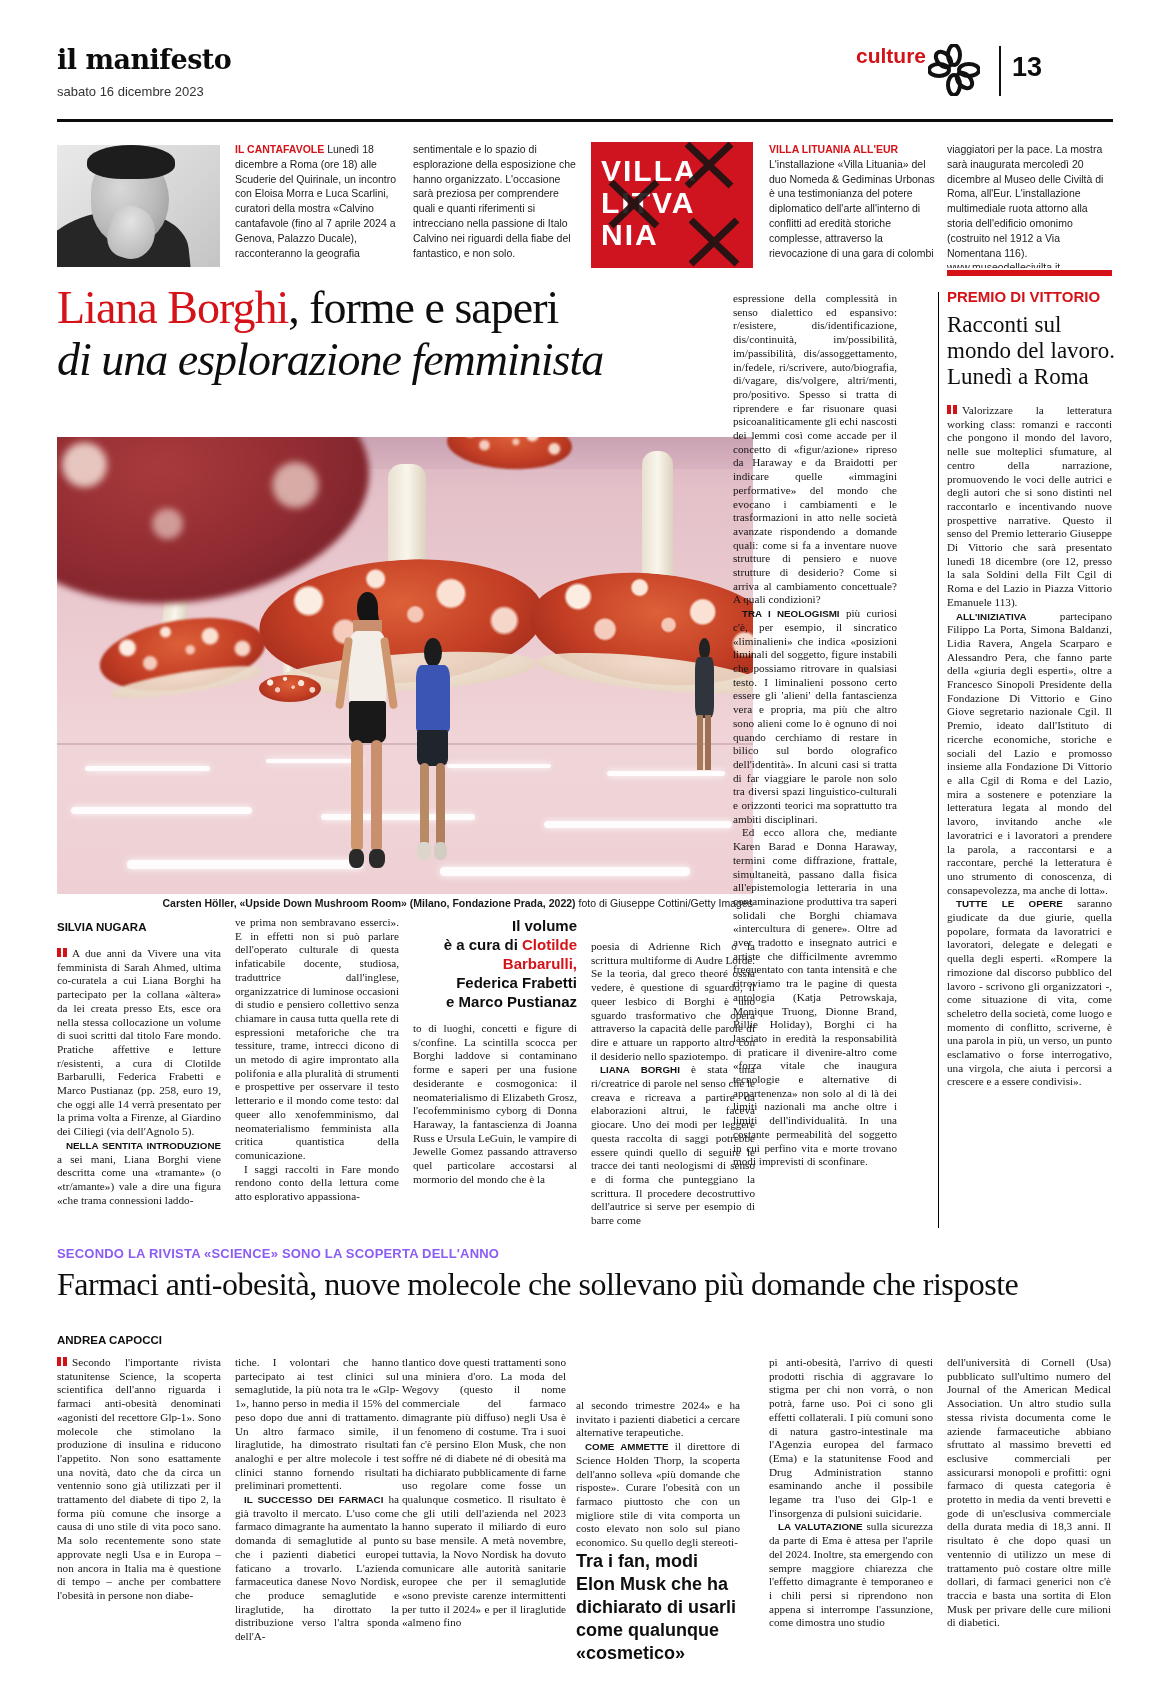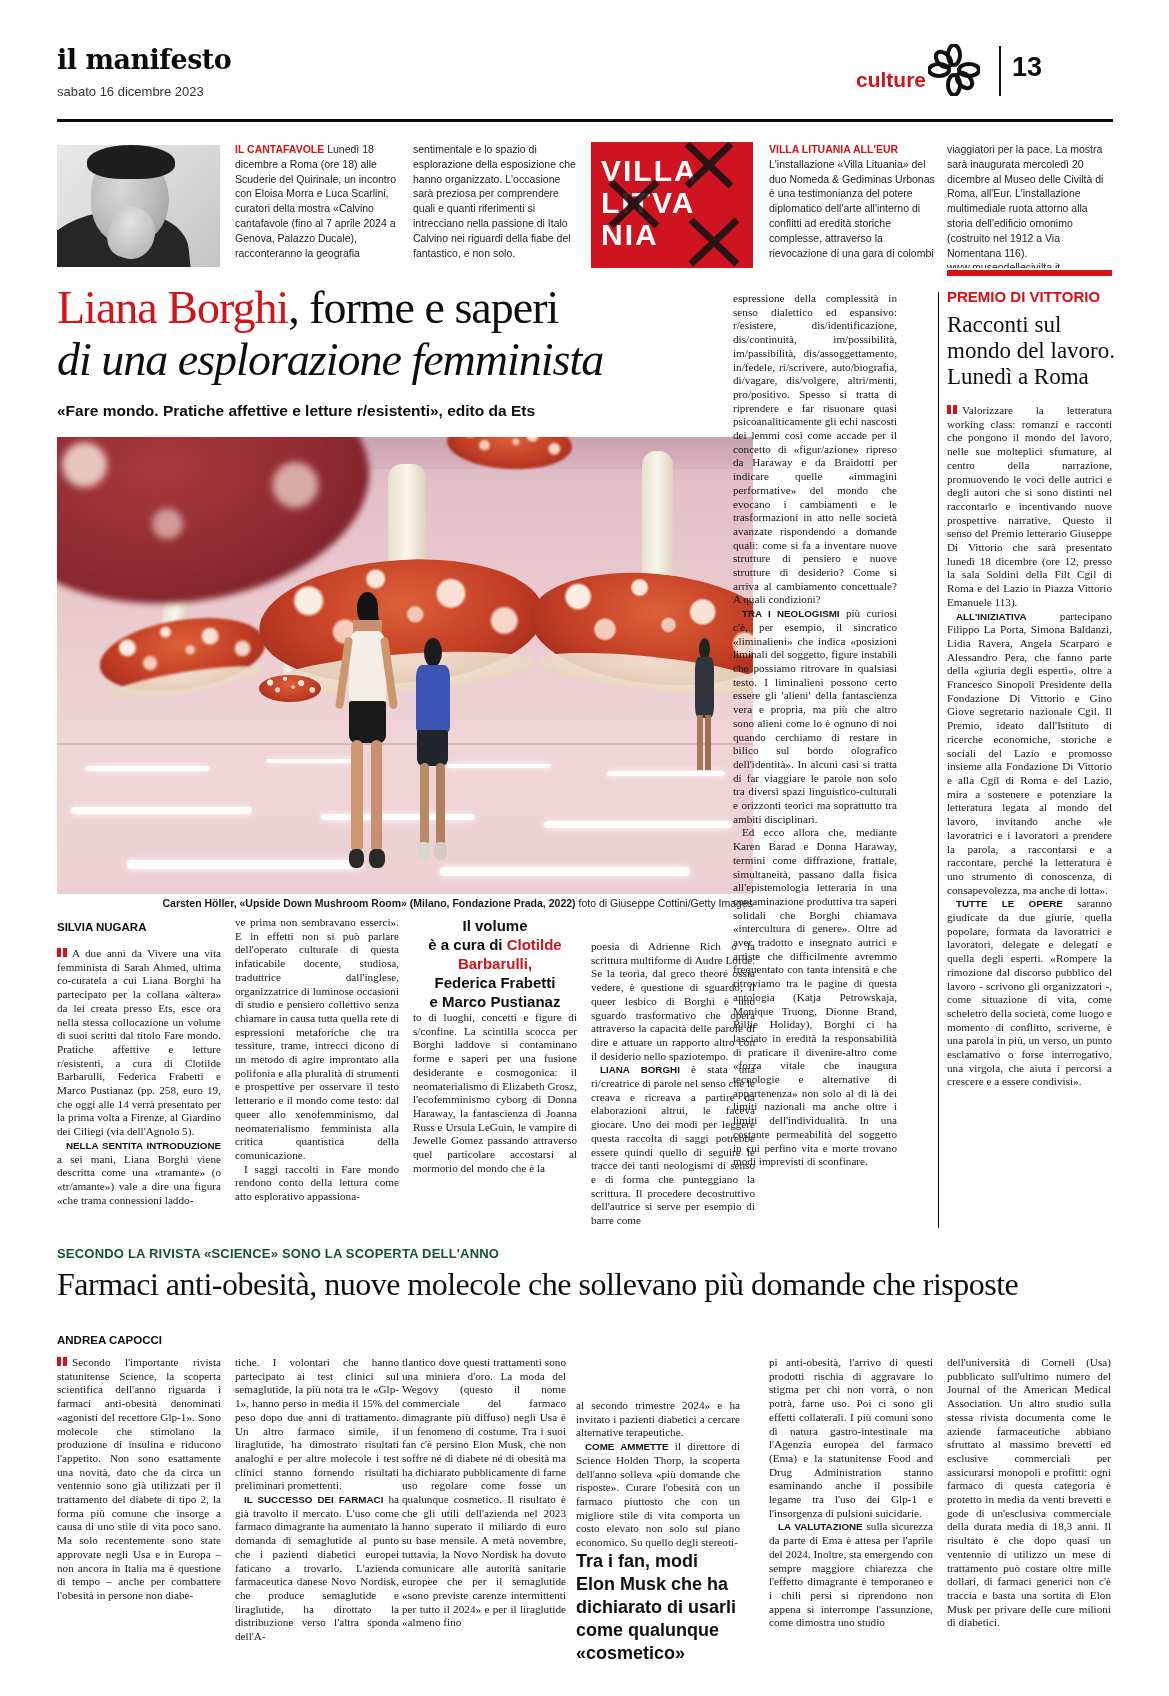--- a/index.html
+++ b/index.html
@@ -3,21 +3,21 @@
 <meta charset="utf-8">
 <style>
   html,body{margin:0;padding:0;background:#e9e9e9;}
   .page{position:relative;width:1169px;height:1696px;background:#ffffff;margin:0 auto;
         font-family:"Liberation Serif",serif;color:#111;overflow:hidden;}
   .abs{position:absolute;}
 
   
   .logo{left:57px;top:44px;font-family:"DejaVu Serif",serif;font-weight:bold;font-size:27px;letter-spacing:-.5px;color:#0c0c0c;text-align:right;}
   .date{left:57px;top:84px;font-family:"Liberation Sans",sans-serif;font-size:13px;color:#333;}
-  .section{left:856px;top:68px;font-family:"Liberation Sans",sans-serif;font-weight:bold;font-size:21px;color:#d41217;}
+  .section{left:856px;top:44px;font-family:"Liberation Sans",sans-serif;font-weight:bold;font-size:21px;color:#d41217;}
   .flower{left:928px;top:44px;width:52px;height:52px;}
   .hvline{left:999px;top:46px;width:2px;height:50px;background:#111;}
   .pagenum{left:1012px;top:52px;font-family:"Liberation Sans",sans-serif;font-weight:bold;font-size:27px;color:#0c0c0c;}
   .toprule{left:57px;top:119px;width:1056px;height:3px;background:#0c0c0c;}
 
   
   .brief{width:166px;top:142px;height:126px;overflow:hidden;font-family:"Liberation Sans",sans-serif;
          font-size:10.5px;line-height:14.8px;color:#1a1a1a;}
   .brief .lbl{font-weight:bold;color:#d41217;}
   .bphoto{left:57px;top:145px;width:163px;height:122px;background:linear-gradient(135deg,#e9e9e9 0%,#d6d6d6 60%,#c4c4c4 100%);overflow:hidden;}
@@ -39,33 +39,33 @@
 
   .byline{left:57px;top:921px;font-family:"Liberation Sans",sans-serif;font-weight:bold;font-size:11.5px;color:#0e0e0e;}
 
   .acol{width:164px;font-size:11.2px;line-height:13.7px;text-align:justify;color:#141414;overflow:hidden;}
   .acol p{margin:0;}
   .acol p + p{text-indent:9px;}
   .runin{font-family:"Liberation Sans",sans-serif;font-weight:bold;font-size:9.8px;}
   .pm{display:inline-block;width:4px;height:9px;background:#d41217;box-shadow:6px 0 0 #d41217;margin-right:11px;}
 
   .quote1{font-family:"Liberation Sans",sans-serif;font-weight:bold;font-size:15px;line-height:19px;color:#0e0e0e;
-          white-space:pre-line;text-align:center;}
+          white-space:pre-line;text-align:right;margin-bottom:11px;}
   .quote1 .red{color:#d41217;}
 
   .vdivider{left:938px;top:292px;width:1px;height:936px;background:#000;}
 
   
   .sb-bar{left:947px;top:270px;width:165px;height:6px;background:#d41217;}
   .sb-label{left:947px;top:288px;font-family:"Liberation Sans",sans-serif;font-weight:bold;font-size:15px;color:#d41217;}
   .sb-title{left:947px;top:312px;width:170px;font-family:"Liberation Serif",serif;font-size:23px;line-height:26px;color:#0e0e0e;white-space:pre-line;}
   .sb-body{left:947px;top:404px;width:165px;height:824px;}
 
   
-  .kicker{left:57px;top:1246px;font-family:"Liberation Sans",sans-serif;font-weight:bold;font-size:13px;color:#14532d;letter-spacing:.2px;}
+  .kicker{left:57px;top:1246px;font-family:"Liberation Sans",sans-serif;font-weight:bold;font-size:13px;color:#8b5cf6;letter-spacing:.2px;}
   .bheadline{left:57px;top:1266px;width:1060px;font-family:"Liberation Serif",serif;font-size:32px;letter-spacing:-.5px;color:#0e0e0e;white-space:nowrap;}
   .bbyline{left:57px;top:1334px;font-family:"Liberation Sans",sans-serif;font-weight:bold;font-size:11.5px;color:#0e0e0e;}
   .bcol{top:1356px;height:286px;}
   .quote2{font-family:"Liberation Sans",sans-serif;font-weight:bold;font-size:18px;line-height:23px;color:#0e0e0e;
           text-align:left;margin-top:10px;text-indent:0 !important;}
 
   
   .photo{left:57px;top:437px;width:696px;height:457px;overflow:hidden;
          background:linear-gradient(180deg,#d8b3bf 0%,#e4c1c9 12%,#ecccd1 45%,#f0d5d8 68%,#eed0d4 100%);}
   .ceil{position:absolute;left:0;top:0;width:100%;height:7%;background:linear-gradient(180deg,#caa3b3,#d8b3bf);}
@@ -152,21 +152,20 @@
     <span>L'installazione «Villa Lituania» del duo Nomeda &amp; Gediminas Urbonas è una testimonianza del potere diplomatico dell'arte all'interno di conflitti ad eredità storiche complesse, attraverso la rievocazione di una gara di colombi</span>
   </div>
   <div class="abs brief" style="left:947px;">
     <span>viaggiatori per la pace. La mostra sarà inaugurata mercoledì 20 dicembre al Museo delle Civiltà di Roma, all'Eur. L'installazione multimediale ruota attorno alla storia dell'edificio omonimo (costruito nel 1912 a Via Nomentana 116). www.museodellecivilta.it</span>
   </div>
 
   <div class="abs hline1">
     <span class="red">Liana Borghi</span><span>, forme e saperi</span>
   </div>
   <div class="abs hline2">di una esplorazione femminista</div>
-  <div class="abs subtitle">«Fare mondo. Pratiche affettive e letture r/esistenti», edito da Ets</div>
 
   <div class="abs photo">
     <div class="ceil"></div>
     <div class="floorline"></div>
 
     <div class="strip" style="left:4%;top:72%;width:18%;height:5px;"></div>
     <div class="strip" style="left:30%;top:70.5%;width:14%;height:4px;"></div>
     <div class="strip" style="left:56%;top:71.5%;width:15%;height:4px;"></div>
     <div class="strip" style="left:79%;top:73%;width:17%;height:5px;"></div>
     <div class="strip" style="left:2%;top:81%;width:26%;height:7px;"></div>

